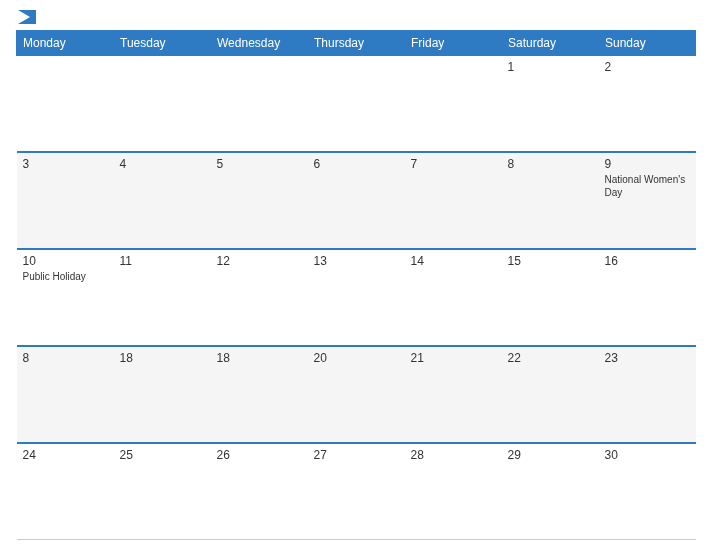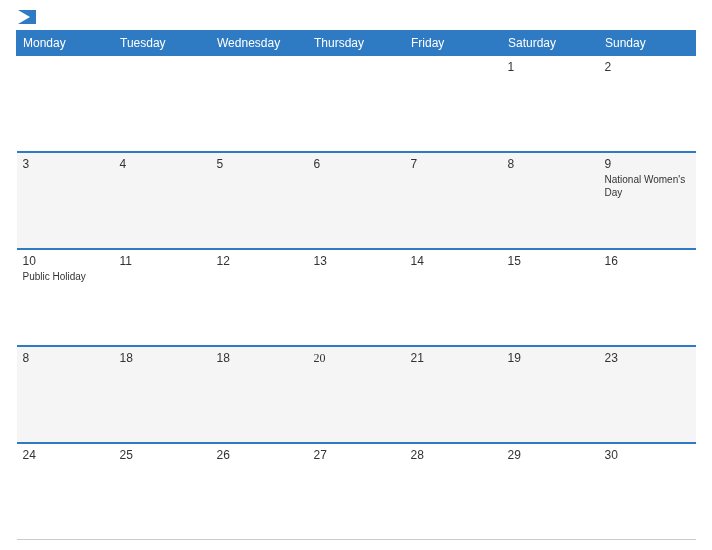--- a/index.html
+++ b/index.html
@@ -214,28 +214,28 @@
       <tr>
         <td style="border-top: 2px solid rgb(46, 123, 196);">
           <span class="day-number">8</span>
         </td>
         <td style="border-top: 2px solid rgb(46, 123, 196);">
           <span class="day-number">18</span>
         </td>
         <td style="border-top: 2px solid rgb(46, 123, 196);">
           <span class="day-number">18</span>
         </td>
-        <td style="border-top: 2px solid rgb(46, 123, 196); font-family: Liberation Serif, serif;">
+        <td style="border-top: 2px solid rgb(46, 123, 196);">
           <span class="day-number">20</span>
         </td>
         <td style="border-top: 2px solid rgb(46, 123, 196);">
           <span class="day-number">21</span>
         </td>
         <td style="border-top: 2px solid rgb(46, 123, 196);">
-          <span class="day-number">19</span>
+          <span class="day-number">22</span>
         </td>
         <td style="border-top: 2px solid rgb(46, 123, 196);">
           <span class="day-number">23</span>
         </td>
       </tr>
       <tr>
         <td style="border-top: 2px solid rgb(46, 123, 196);">
           <span class="day-number">24</span>
         </td>
         <td style="border-top: 2px solid rgb(46, 123, 196);">

